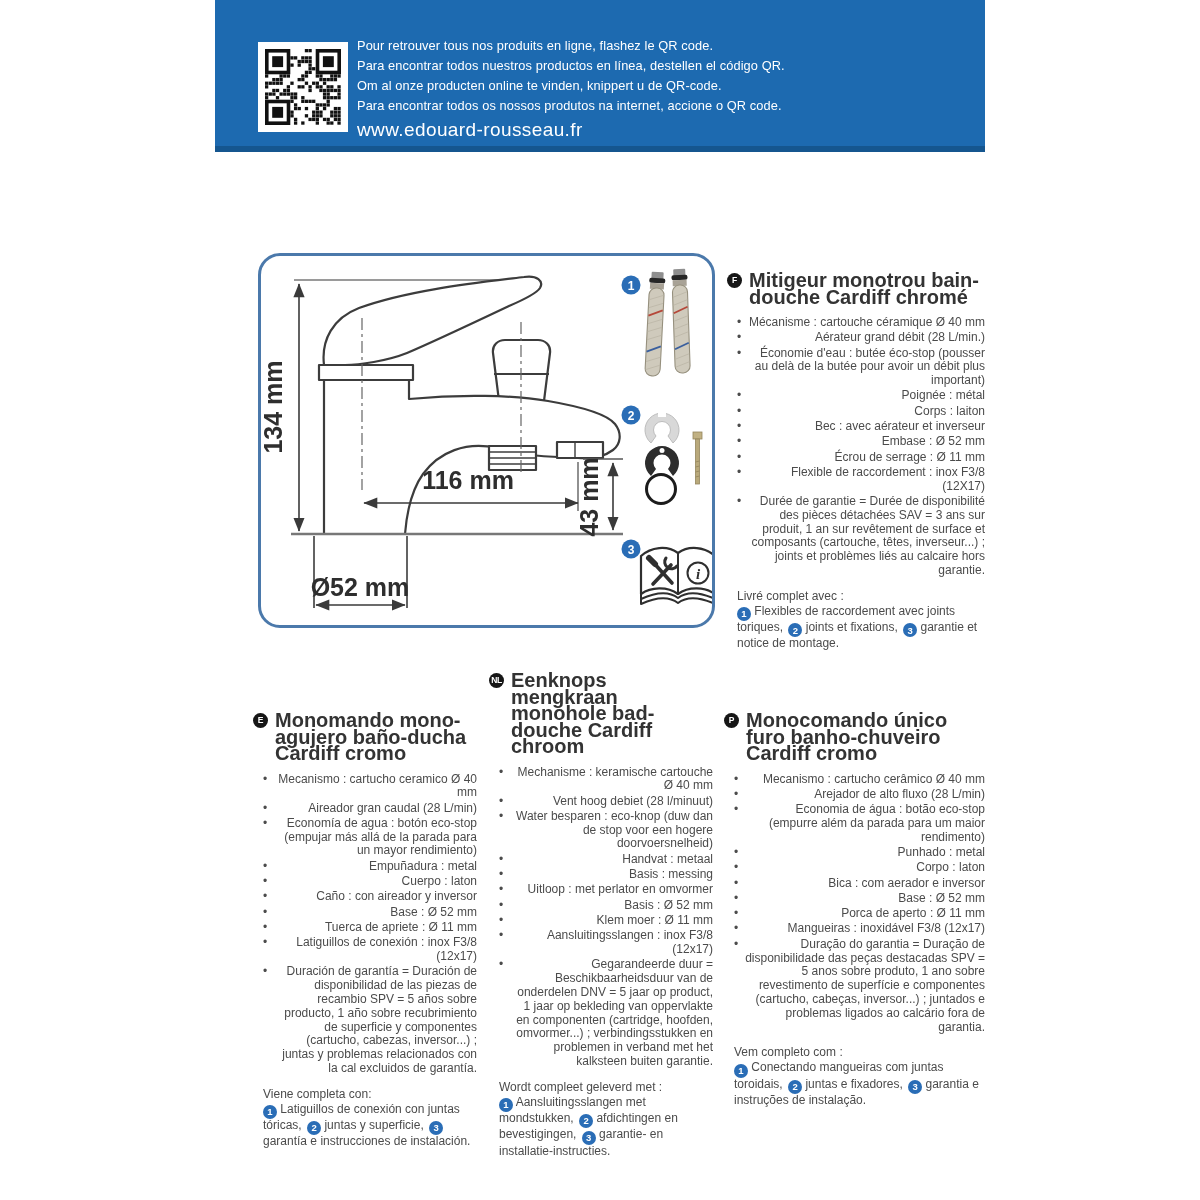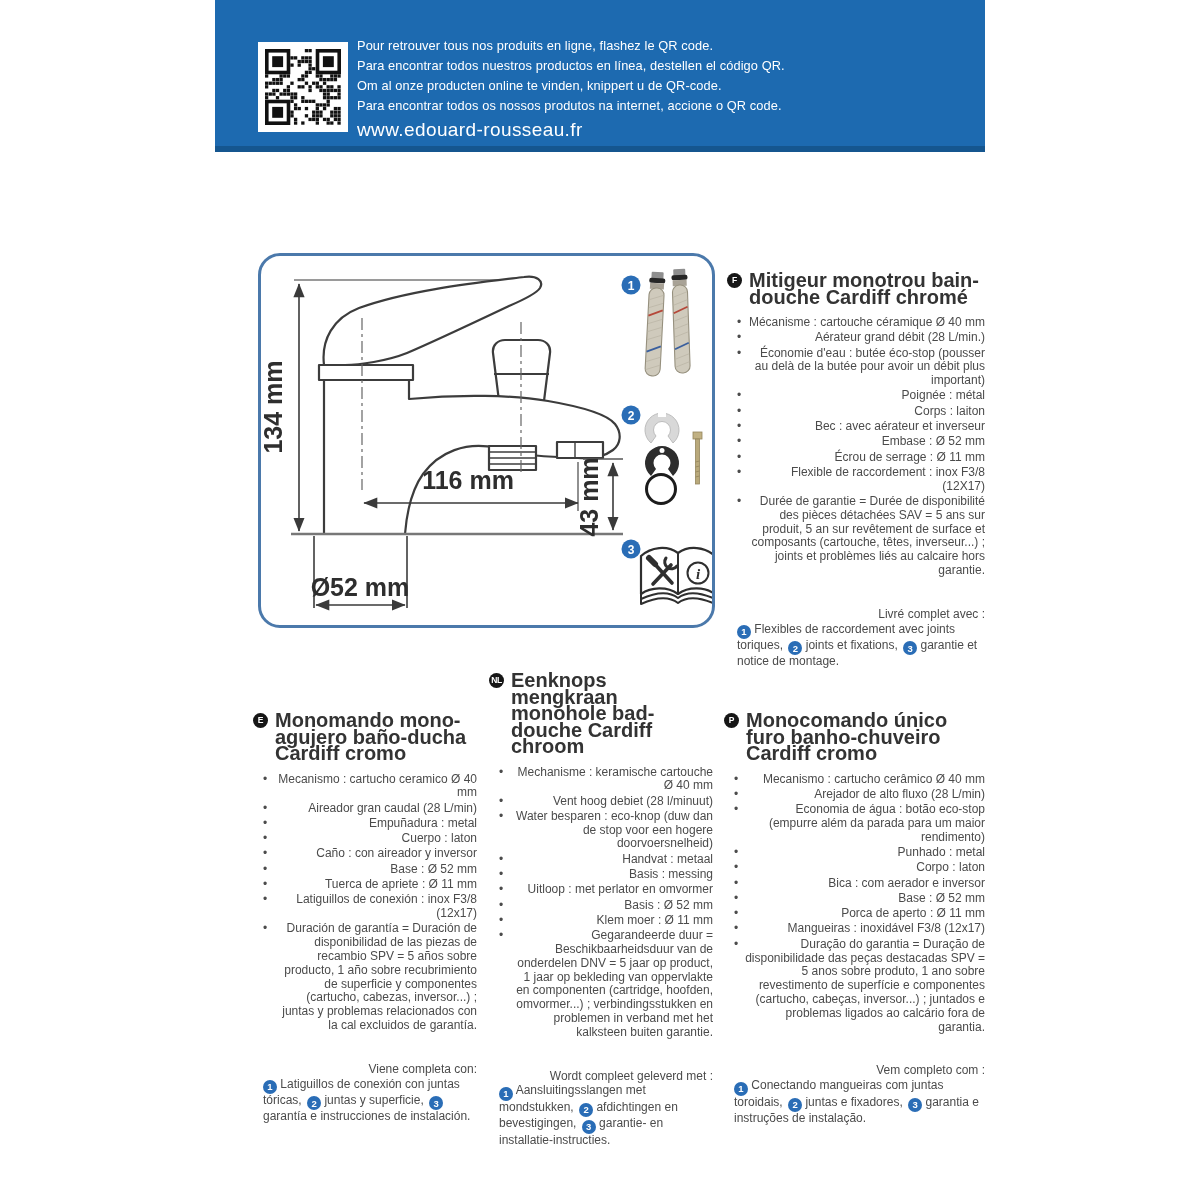--- a/index.html
+++ b/index.html
@@ -25,21 +25,21 @@
   .col-nl{left:489px;top:672px;width:224px;}
   .col-pt{left:724px;top:712px;width:261px;}
   .sec-head{display:flex;gap:7px;align-items:flex-start;}
   .lang-badge{flex:none;display:inline-flex;align-items:center;justify-content:center;
               width:15px;height:15px;border-radius:50%;background:#161616;color:#fff;
               font-weight:bold;font-size:8.5px;letter-spacing:-.3px;margin-top:1px;overflow:hidden;}
   .sec-title{margin:0;font-size:20px;line-height:16.5px;font-weight:bold;color:#333333;}
   .bullets{margin-top:11px;padding-left:10px;}
   .b{position:relative;padding-left:11px;margin-bottom:1.5px;text-align:right;}
   .b::before{content:"\2022";position:absolute;left:0;top:0;color:#4b4b4b;}
-  .inc-intro{margin:30px 0 1px 0;padding-left:10px;text-align:right;}
+  .inc-intro{margin:12px 0 1px 0;padding-left:10px;}
   .inc-flow{margin:0;padding-left:10px;}
   .numbadge{display:inline-flex;align-items:center;justify-content:center;width:14px;height:14px;
             border-radius:50%;background:#2a6db6;color:#fff;font-size:9.5px;font-weight:bold;
             vertical-align:-2.5px;}
   .inc-item{margin-right:2px;text-align:right;}
 </style>
 </head>
 <body>
 
 <div class="page">
@@ -348,37 +348,38 @@
 
     <div class="b">Mécanisme : cartouche céramique Ø 40 mm</div>
         <div class="b">Aérateur grand débit (28 L/min.)</div>
         <div class="b">Économie d'eau : butée éco-stop (pousser au delà de la butée pour avoir un débit plus important)</div>
         <div class="b">Poignée : métal</div>
         <div class="b">Corps : laiton</div>
         <div class="b">Bec : avec aérateur et inverseur</div>
         <div class="b">Embase : Ø 52 mm</div>
         <div class="b">Écrou de serrage : Ø 11 mm</div>
         <div class="b">Flexible de raccordement : inox F3/8 (12X17)</div>
-        <div class="b">Durée de garantie = Durée de disponibilité des pièces détachées SAV = 5 ans sur produit, 5 an sur revêtement de surface et composants (cartouche, têtes, inverseur...) ; joints et problèmes liés au calcaire hors garantie.</div>
+        <div class="b">Durée de garantie = Durée de disponibilité des pièces détachées SAV = 3 ans sur produit, 1 an sur revêtement de surface et composants (cartouche, têtes, inverseur...) ; joints et problèmes liés au calcaire hors garantie.</div>
       </div>
     <p class="inc-intro">Livré complet avec :</p>
     <p class="inc-flow">
       
     <span class="inc-item"><span class="numbadge">1</span> <span class="inc-text">Flexibles de raccordement avec joints toriques,</span> </span><span class="inc-item"><span class="numbadge">2</span> <span class="inc-text">joints et fixations,</span> </span><span class="inc-item"><span class="numbadge">3</span> <span class="inc-text">garantie et notice de montage.</span> </span></p>
   </section>
 
   <section class="col col-es">
     <div class="sec-head">
       <span class="lang-badge">E</span>
       <h2 class="sec-title">Monomando mono-agujero baño-ducha Cardiff cromo</h2>
     </div>
     <div class="bullets">
 
     <div class="b">Mecanismo : cartucho ceramico Ø 40 mm</div>
         <div class="b">Aireador gran caudal (28 L/min)</div>
+        <div class="b">Economía de agua : botón eco-stop (empujar más allá de la parada para un mayor  rendimiento)</div>
         <div class="b">Empuñadura : metal</div>
         <div class="b">Cuerpo : laton</div>
         <div class="b">Caño : con aireador y inversor</div>
         <div class="b">Base : Ø 52 mm</div>
         <div class="b">Tuerca de apriete : Ø 11 mm</div>
         <div class="b">Latiguillos de conexión : inox F3/8 (12x17)</div>
         <div class="b">Duración de garantía = Duración de disponibilidad de las piezas de recambio SPV = 5 años sobre producto, 1 año sobre recubrimiento de superficie y componentes (cartucho, cabezas, inversor...) ; juntas y problemas relacionados con la cal excluidos de garantía.</div>
       </div>
     <p class="inc-intro">Viene completa con:</p>
     <p class="inc-flow">
@@ -394,20 +395,21 @@
     <div class="bullets">
 
     <div class="b">Mechanisme : keramische cartouche Ø 40 mm</div>
         <div class="b">Vent hoog debiet (28 l/minuut)</div>
         <div class="b">Water besparen : eco-knop (duw dan de stop voor een hogere doorvoersnelheid)</div>
         <div class="b">Handvat : metaal</div>
         <div class="b">Basis : messing</div>
         <div class="b">Uitloop : met perlator en omvormer</div>
         <div class="b">Basis : Ø 52 mm</div>
         <div class="b">Klem moer : Ø 11 mm</div>
+        <div class="b">Aansluitingsslangen : inox F3/8 (12x17)</div>
         <div class="b">Gegarandeerde duur = Beschikbaarheidsduur van de onderdelen DNV = 5 jaar op product, 1 jaar op bekleding van oppervlakte en componenten (cartridge, hoofden, omvormer...) ; verbindingsstukken en problemen in verband met het kalksteen buiten garantie.</div>
       </div>
     <p class="inc-intro">Wordt compleet geleverd met :</p>
     <p class="inc-flow">
       
     <span class="inc-item"><span class="numbadge">1</span> <span class="inc-text">Aansluitingsslangen met mondstukken,</span> </span><span class="inc-item"><span class="numbadge">2</span> <span class="inc-text">afdichtingen en bevestigingen,</span> </span><span class="inc-item"><span class="numbadge">3</span> <span class="inc-text">garantie- en installatie-instructies.</span> </span></p>
   </section>
 
   <section class="col col-pt">
     <div class="sec-head">

